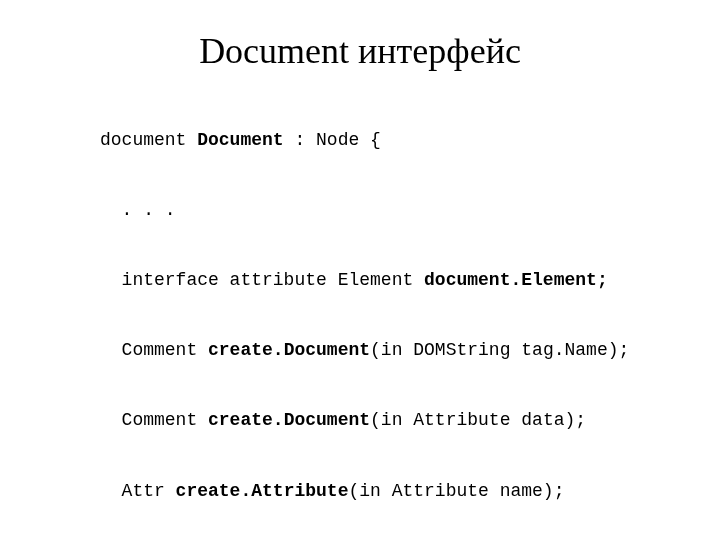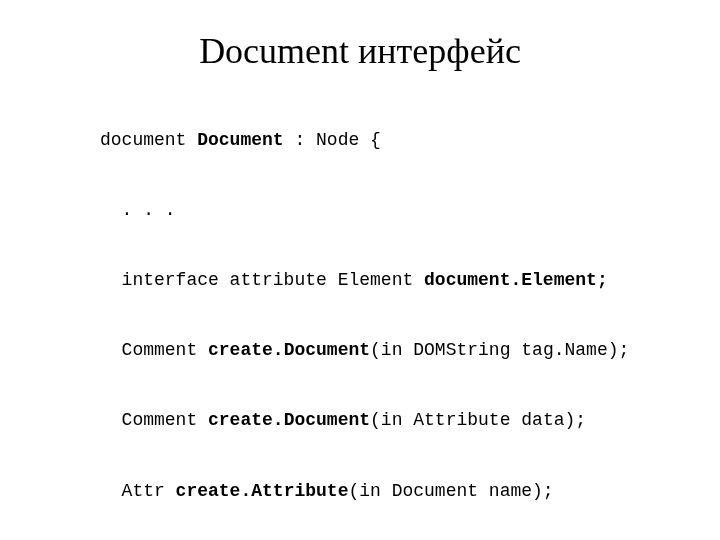--- a/index.html
+++ b/index.html
@@ -41,21 +41,21 @@
 
 <div class="slide">
   <h1 class="title">Document интерфейс</h1>
 
   <div class="code">
     <span class="line"><span>document </span><span class="b">Document</span><span> : Node {</span></span>
     <span class="indent">. . .</span>
     <span class="indent"><span>interface attribute Element </span><span class="b">document.Element;</span></span>
     <span class="indent"><span>Comment </span><span class="b">create.Document</span><span>(in DOMString tag.Name);</span></span>
     <span class="indent"><span>Comment </span><span class="b">create.Document</span><span>(in Attribute data);</span></span>
-    <span class="indent"><span>Attr </span><span class="b">create.Attribute</span><span>(in Document name);</span></span>
+    <span class="indent"><span>Attr </span><span class="b">create.Attribute</span><span>(in Attribute name);</span></span>
     
     
     
     
     
     
     
     
     
     

